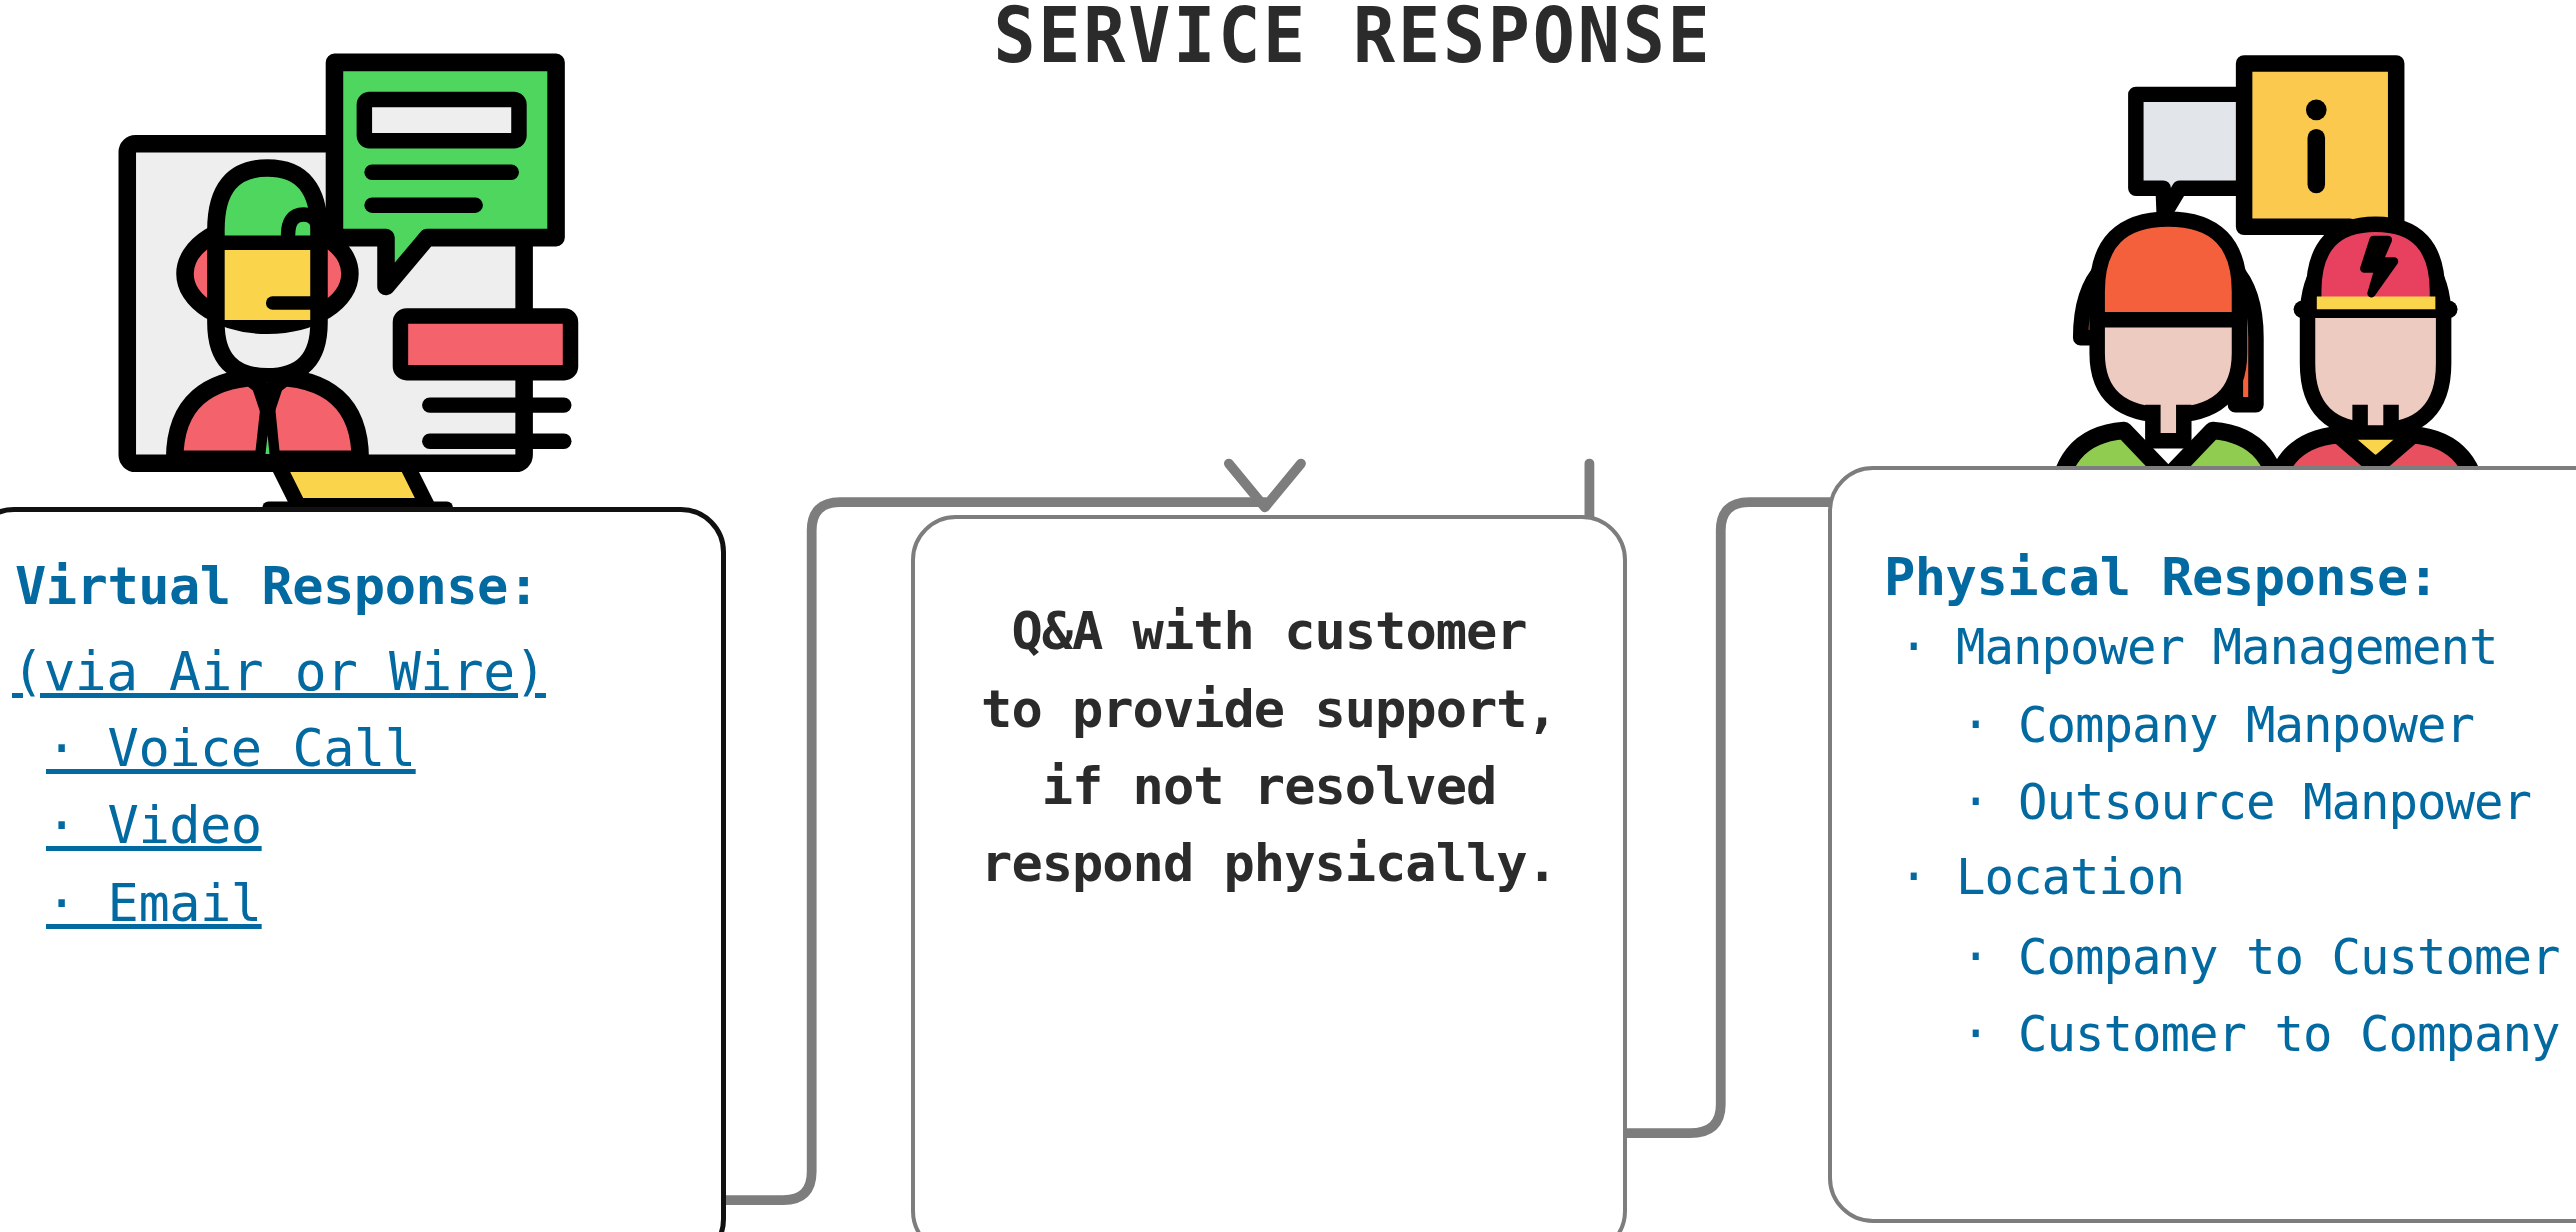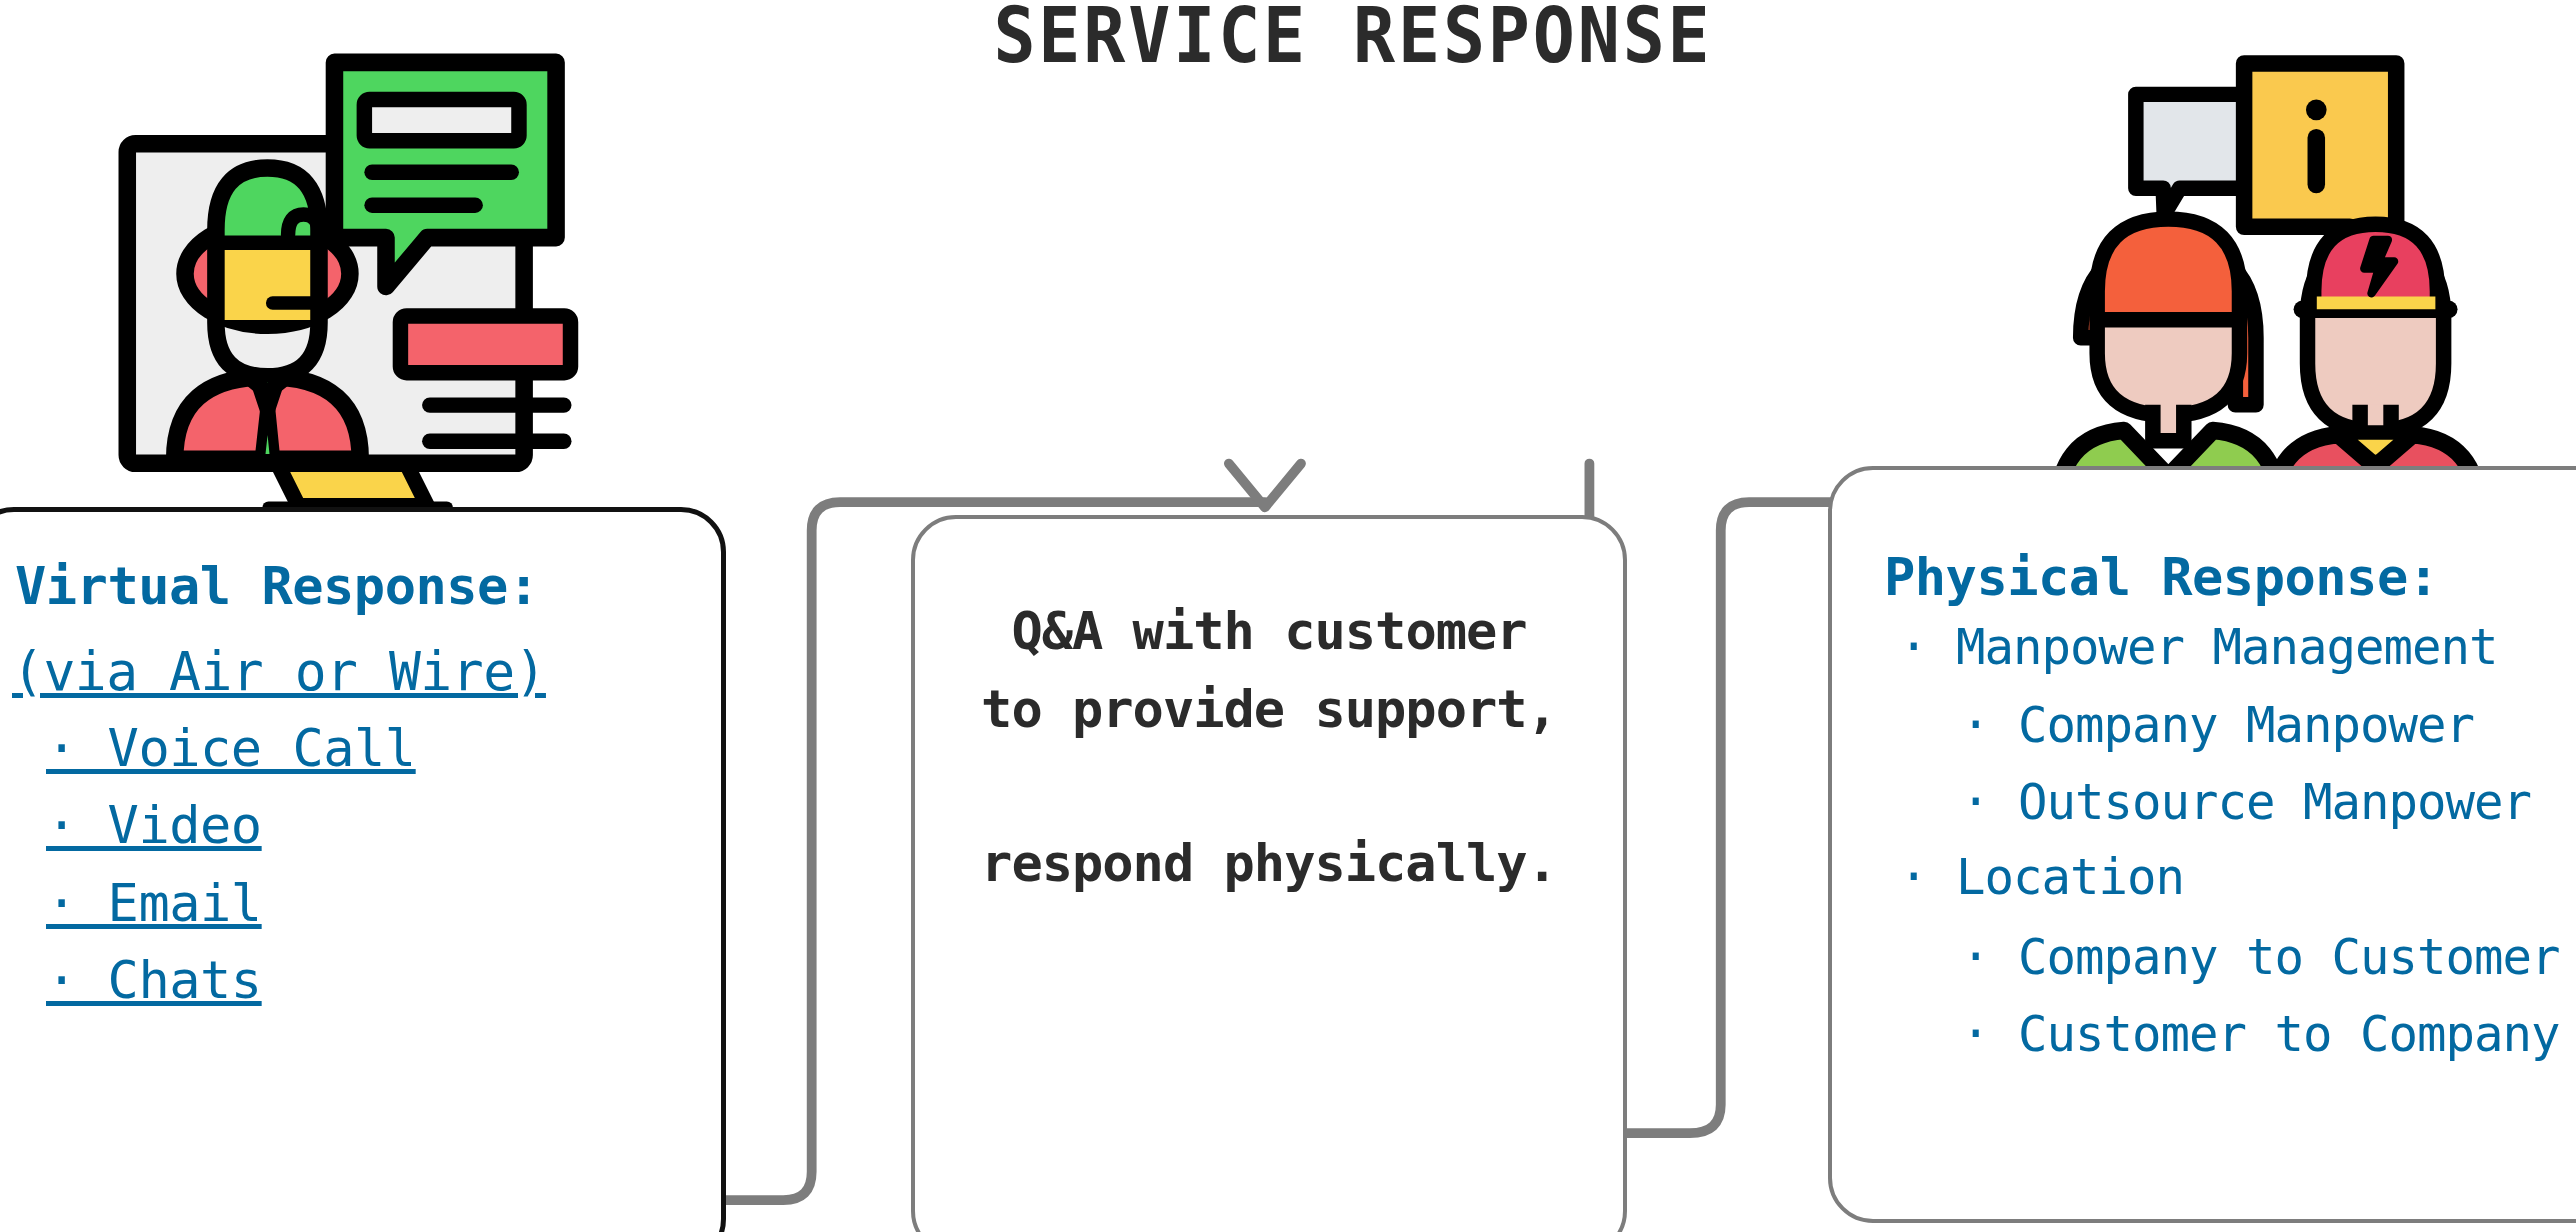--- a/index.html
+++ b/index.html
@@ -140,28 +140,28 @@
     </svg>
   </div>
 
   <div class="box black" id="box-virtual">
     <div class="box-body">
       <div class="txt vr-head">Virtual Response:</div>
       <div class="txt vr-sub">(via Air or Wire)</div>
       <div class="txt vr-item" style="top:206px">· Voice Call</div>
       <div class="txt vr-item" style="top:283px">· Video</div>
       <div class="txt vr-item" style="top:361px">· Email</div>
-      <div class="txt vr-item" style="top:438px">· Chats</div>
     </div>
   </div>
 
   <div class="box gray" id="box-qa">
     <div class="box-body">
       <div class="qa-line" style="top:82px">Q&amp;A with customer</div>
       <div class="qa-line" style="top:160px">to provide support,</div>
+      <div class="qa-line" style="top:237px">if not resolved</div>
       <div class="qa-line" style="top:314px">respond physically.</div>
     </div>
   </div>
 
   <div class="box gray" id="box-physical">
     <div class="box-body">
       <div class="txt ph-head">Physical Response:</div>
       <div class="txt ph-l1" style="top:149px">· Manpower Management</div>
       <div class="txt ph-l2" style="top:227px">· Company Manpower</div>
       <div class="txt ph-l2" style="top:304px">· Outsource Manpower</div>

